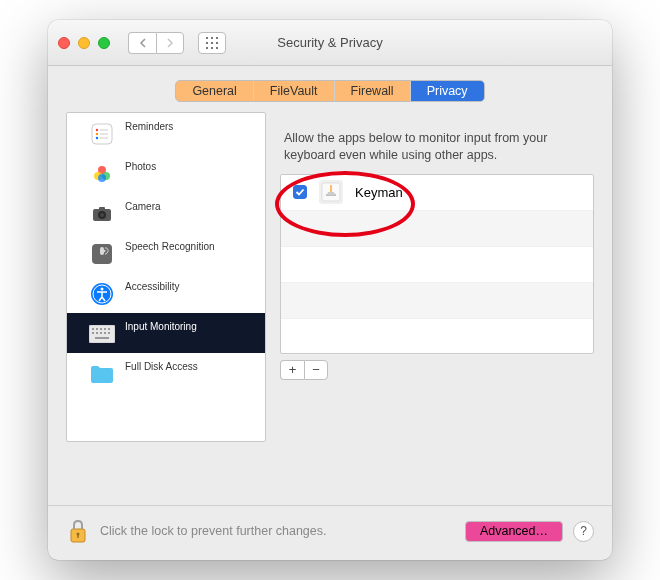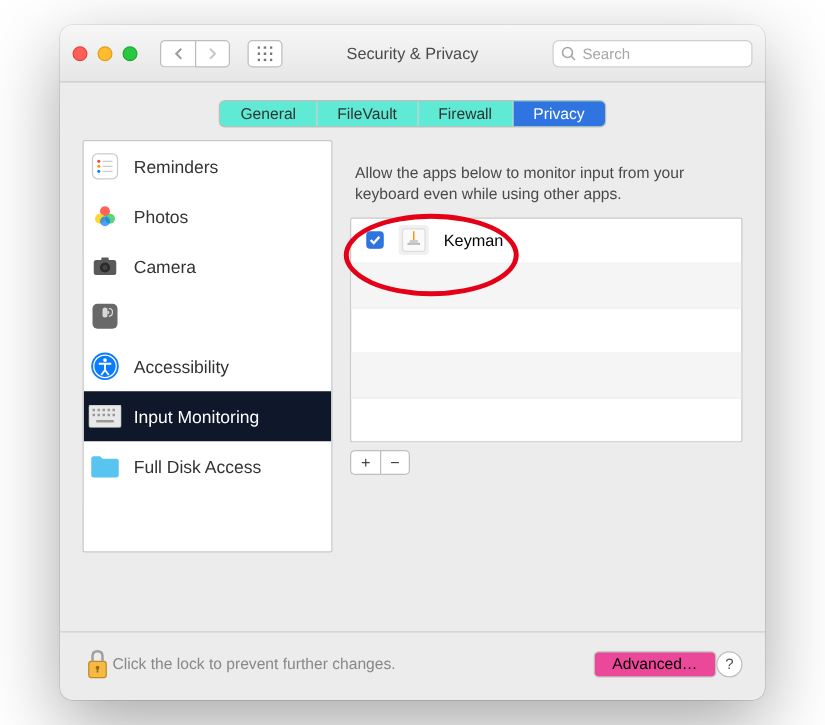--- a/index.html
+++ b/index.html
@@ -85,21 +85,21 @@
     .tabs-row {
       display: flex;
       justify-content: center;
       padding: 14px 0 10px;
     }
     .tabs {
       display: flex;
       border: 1px solid #bfbfbf;
       border-radius: 5px;
       overflow: hidden;
-      background: #5eead4;
+      background: #fdba74;
     }
     .tab {
       padding: 3px 16px;
       font-size: 12.5px;
       border-right: 1px solid #cfcfcf;
       color: #333;
     }
     .tab:last-child { border-right: none; }
     .tab.active { background: #2f74e0; color: #fff; }
     .content {
@@ -111,24 +111,23 @@
     .sidebar {
       width: 200px;
       height: 330px;
       border: 1px solid #c9c9c9;
       background: #fff;
       border-radius: 2px;
       overflow-y: auto;
     }
     .side-item {
       display: flex;
-      align-items: center;
       gap: 10px;
-      padding: 8px 4px;
-      font-size: 14px;
+      padding: 8px 22px;
+      font-size: 10px;
       color: #333;
       height: 40px;
     }
     .side-item.selected { background: #0f172a; color: #fff; }
     .side-icon {
       width: 26px; height: 26px;
       display: flex; align-items: center; justify-content: center;
       flex-shrink: 0;
     }
     .main {
@@ -186,20 +185,21 @@
       font-size: 13px;
       color: #444;
     }
     .ar-btn:first-child { border-radius: 4px 0 0 4px; border-right: none; }
     .ar-btn:last-child { border-radius: 0 4px 4px 0; }
     .footer {
       border-top: 1px solid #d0d0d0;
       padding: 10px 18px 14px;
       display: flex;
       align-items: center;
+      gap: 10px;
     }
     .lock-icon { width: 24px; height: 30px; display: flex; align-items: center; justify-content: center; }
     .lock-text { color: #888; font-size: 12.5px; flex: 1; }
     .adv-btn {
       height: 21px;
       padding: 0 14px;
       border: 1px solid #bfbfbf;
       border-radius: 4px;
       background: #ec4899;
       font-size: 12.5px;
@@ -253,27 +253,20 @@
           <rect x="10" y="0" width="2" height="2" fill="#777"></rect>
         <rect x="0" y="5" width="2" height="2" fill="#777"></rect>
           <rect x="5" y="5" width="2" height="2" fill="#777"></rect>
           <rect x="10" y="5" width="2" height="2" fill="#777"></rect>
         <rect x="0" y="10" width="2" height="2" fill="#777"></rect>
           <rect x="5" y="10" width="2" height="2" fill="#777"></rect>
           <rect x="10" y="10" width="2" height="2" fill="#777"></rect>
       </svg>
     </div>
     <div class="win-title">Security &amp; Privacy</div>
-    <div class="search">
-      <svg width="12" height="12" viewBox="0 0 12 12">
-          <circle cx="5" cy="5" r="4" stroke="#a5a5a5" stroke-width="1.3" fill="none"></circle>
-          <line x1="8" y1="8" x2="11" y2="11" stroke="#a5a5a5" stroke-width="1.3"></line>
-        </svg>
-      <span>Search</span>
-    </div>
   </div>
 
   <div class="body">
     <div class="tabs-row">
       <div class="tabs">
         <div class="tab">General</div>
         <div class="tab">FileVault</div>
         <div class="tab">Firewall</div>
         <div class="tab active">Privacy</div>
       </div>
@@ -319,20 +312,21 @@
         </div>
         <div class="side-item">
           <span class="side-icon">
             <svg width="24" height="24" viewBox="0 0 24 24">
                 <rect x="2" y="2" width="20" height="20" rx="4" fill="#686868"></rect>
                 <rect x="10" y="5" width="4" height="8" rx="2" fill="#d8d8d8"></rect>
                 <path d="M14 8 C16 7 16 11 14 10" fill="#d8d8d8"></path>
                 <path d="M15 6 C19 5 19 12 15 12" stroke="#d8d8d8" stroke-width="1" fill="none"></path>
               </svg>
           </span>
+          <span>Speech Recognition</span>
         </div>
         <div class="side-item">
           <span class="side-icon">
             <svg width="24" height="24" viewBox="0 0 24 24">
                 <circle cx="12" cy="12" r="11" fill="#0a7aff"></circle>
                 <circle cx="12" cy="12" r="9" fill="none" stroke="#fff" stroke-width="1"></circle>
                 <circle cx="12" cy="7" r="1.5" fill="#fff"></circle>
                 <path d="M7 10 L17 10 M12 10 L12 15 M12 15 L9 19 M12 15 L15 19" stroke="#fff" stroke-width="1.5" fill="none"></path>
               </svg>
           </span>

